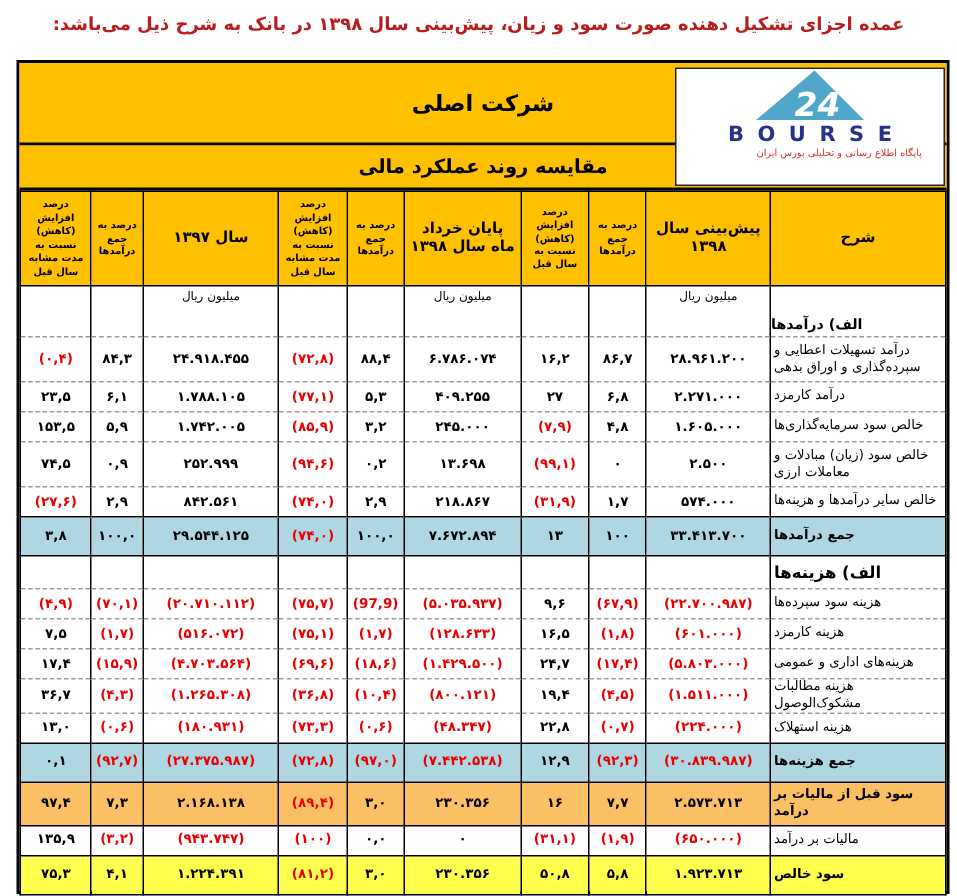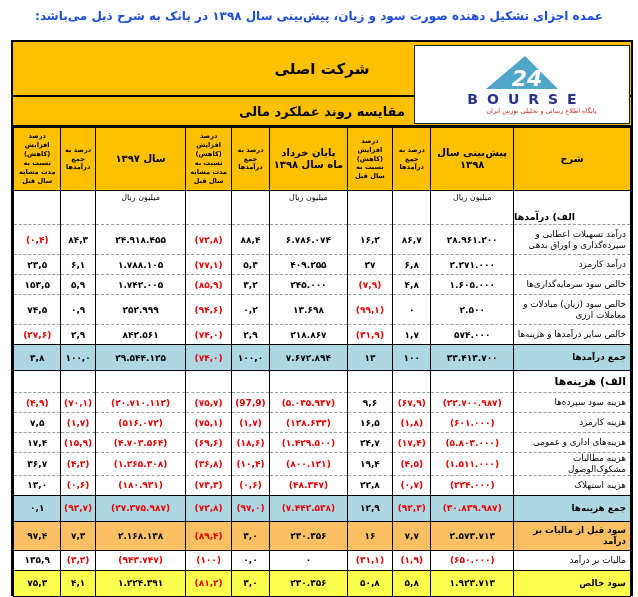--- a/index.html
+++ b/index.html
@@ -1,42 +1,42 @@
 <!DOCTYPE html>
 <html lang="fa"><head>
 <meta charset="utf-8">
 <style>
   html,body{margin:0;padding:0;width:638px;height:597px;background:#fff;overflow:hidden;
             font-family:"DejaVu Sans",sans-serif;}
   .page-title{position:absolute;top:9px;left:0;width:638px;text-align:center;direction:rtl;
-              font-size:12px;font-weight:600;color:#1d4ed8;}
+              font-size:12px;font-weight:600;color:#b91c1c;}
   .frame{position:absolute;left:11px;top:40px;width:618px;height:552px;border:2px solid #000;
          background:#fff;box-sizing:content-box;}
   .banner{background:#FFC000;display:flex;align-items:center;justify-content:center;direction:rtl;}
   .banner1{height:53px;border-bottom:2px solid #000;font-size:15px;font-weight:700;}
   .banner2{height:28px;border-bottom:2px solid #000;font-size:13px;font-weight:700;}
-  .logo-box{position:absolute;top:3px;right:1px;width:216px;height:79px;background:#fff;
+  .logo-box{position:absolute;top:3px;right:1px;width:180px;height:79px;background:#fff;
             border:1px solid #222;z-index:5;display:flex;flex-direction:column;align-items:center;
-            justify-content:center;box-sizing:border-box;}
+            justify-content:flex-start;box-sizing:border-box;}
   .logo-brand{color:#27338B;font-weight:700;font-size:14px;letter-spacing:9px;line-height:1;
               margin-top:1px;text-indent:9px;}
   .logo-tagline{color:#D42B2B;font-size:6.5px;direction:rtl;margin-top:1px;margin-left:39px;}
   table{width:100%;border-collapse:collapse;table-layout:fixed;direction:rtl;}
   col.c-desc{width:116px}col.c-big{width:82px}col.c-pct{width:38px}col.c-chg{width:45px}
   col.c-mid{width:77px}col.c-y97{width:90px}col.c-pct2{width:34px}col.c-chg2{width:47px}
   th,td{border:1px solid #000;padding:0 2px;text-align:center;vertical-align:middle;
         overflow:hidden;color:#000;}
   tr.head th{background:#FFC000;height:62px;border:1.5px solid #000;}
   th.main{font-size:10px;font-weight:700;line-height:1.25;}
   th.pct{font-size:6.6px;font-weight:700;line-height:1.35;}
   tr.units{height:34px;}
   tr.units td{border-top:1.5px solid #000;border-bottom:1px dashed #999;margin-top:12px;}
   td.unit{vertical-align:top;font-size:8px;padding-top:2px;}
   td.sect-lbl{vertical-align:bottom;text-align:left;font-weight:700;font-size:9.5px;padding:0 4px 2px 0;}
-  td.lbl{text-align:right;font-size:8.8px;padding-right:4px;line-height:1.25;}
+  td.lbl{text-align:left;font-size:8.8px;padding-right:4px;line-height:1.25;}
   td.val{font-weight:700;font-size:9px;}
   .neg{color:#E80000;}
   tr.data{height:20px;}
   tr.tall{height:30px;}
   tr.section{height:22px;}
   tr.total{height:26px;}
   tr.data td{border-top:1px dashed #9c9c9c;border-bottom:1px dashed #9c9c9c;}
   tr.section td{border-top:1.5px solid #000;border-bottom:1px dashed #9c9c9c;}
   tr.section td.lbl{font-weight:700;font-size:11px;}
   tr.total td{font-weight:700;border-top:1.8px solid #000;border-bottom:1.8px solid #000;}

